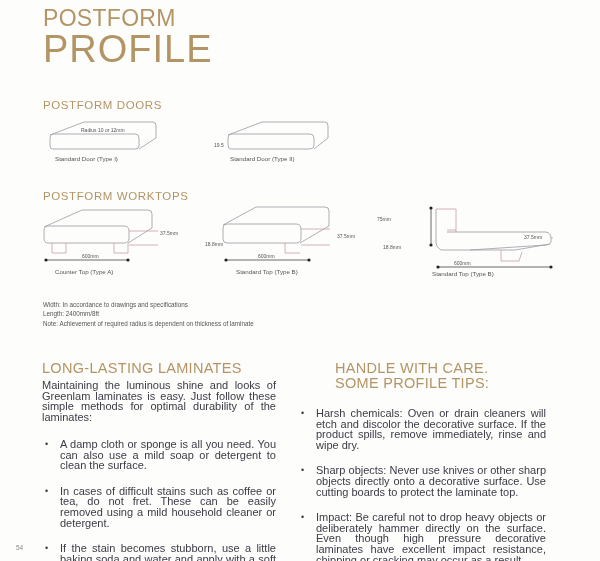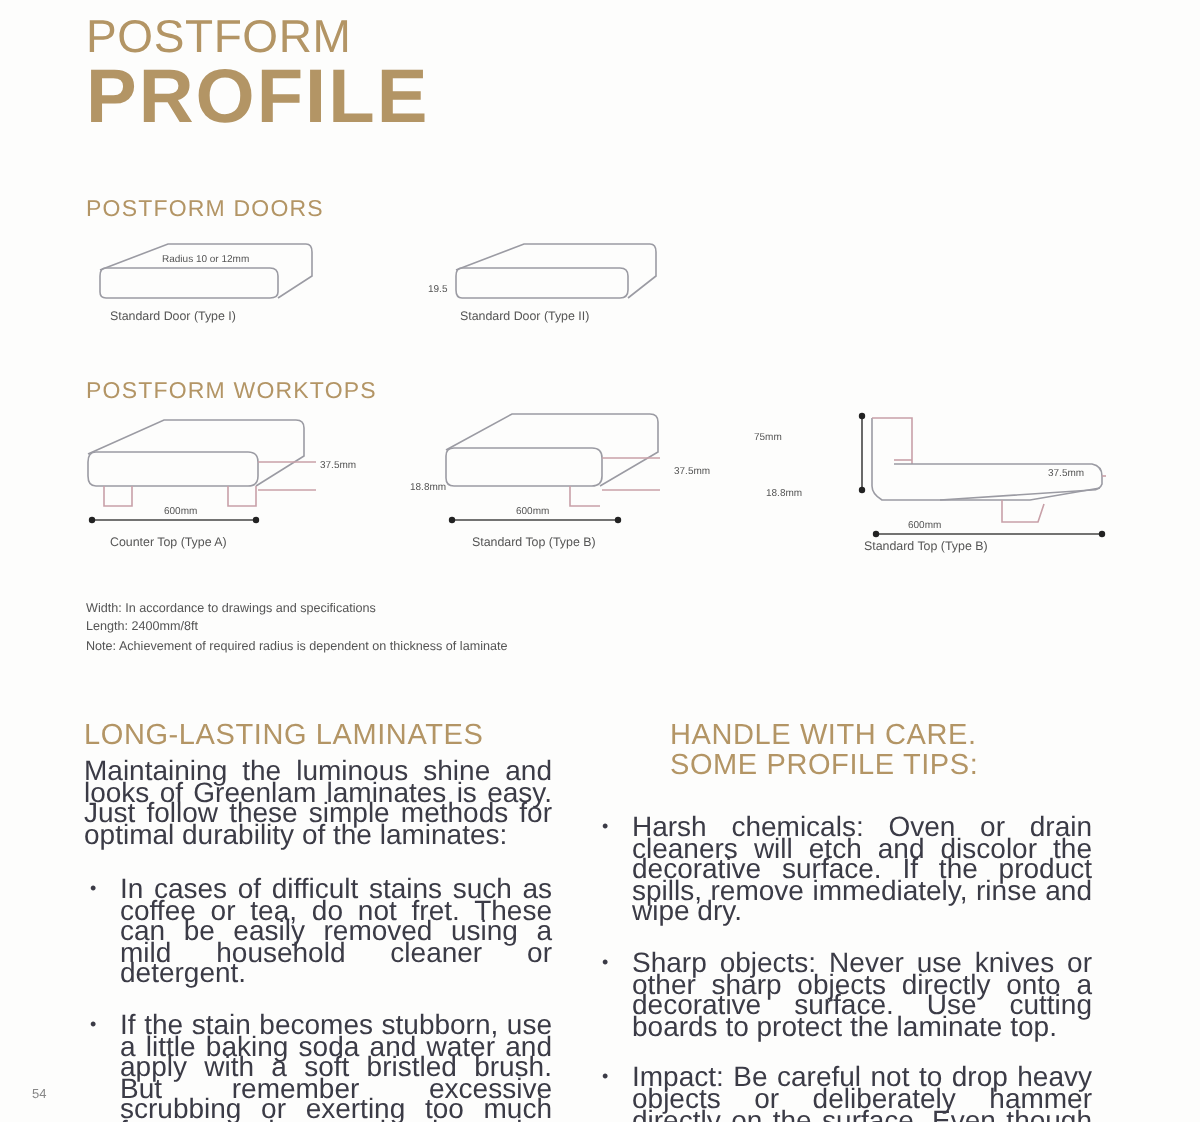--- a/index.html
+++ b/index.html
@@ -2,36 +2,36 @@
 <html><head>
 <meta charset="utf-8">
 <style>
   html, body { margin: 0; padding: 0; }
   body {
     width: 600px; height: 561px; overflow: hidden; position: relative;
     background: #fdfdfc; font-family: "Liberation Sans", sans-serif; color: #3a3a3a;
   }
   .abs { position: absolute; }
   #title-bold { left: 43px; top: 5px; font-size: 23px; font-weight: normal; letter-spacing: 0.3px; color: #b39565; }
-  #title-light { left: 43px; top: 28px; font-size: 38px; font-weight: bold; letter-spacing: 1px; color: #b39565; }
+  #title-light { left: 43px; top: 28px; font-size: 38px; font-weight: normal; letter-spacing: 1px; color: #b39565; }
   .section-sub { font-size: 11.5px; letter-spacing: 0.6px; color: #b39565; }
   #doors-heading { left: 43px; top: 99px; }
   #worktops-heading { left: 43px; top: 190px; }
   .caption { font-size: 6.2px; color: #555; }
   .dim { font-size: 5px; color: #555; }
   svg .shape { fill: none; stroke: #9b9ba3; stroke-width: 0.8; }
   svg .accent { fill: none; stroke: #c8a0a8; stroke-width: 0.8; }
   svg .dimline { stroke: #444; stroke-width: 0.8; }
   svg .dot { fill: #222; }
   .specs { left: 43px; top: 300px; font-size: 6.3px; line-height: 9.3px; color: #555; }
   .specs div { white-space: nowrap; }
   .h2 { font-size: 14.5px; letter-spacing: 0.3px; color: #b39565; line-height: 15px; }
   #left-h2 { left: 42px; top: 361px; text-align: right; }
   #right-h2 { left: 298px; top: 361px; margin-left: 37px; }
-  .body-text { font-size: 14px; line-height: 10.6px; color: #3b3b46; text-align: justify; }
+  .body-text { font-size: 11px; line-height: 10.6px; color: #3b3b46; text-align: justify; }
   #left-intro { left: 42px; top: 380px; width: 234px; }
   ul.bullets { list-style: none; margin: 0; padding: 0; }
   ul.bullets li { position: relative; padding-left: 18px; margin-bottom: 6px; margin-top: 15px; }
   ul.bullets li::before { content: "\2022"; position: absolute; left: 3px; top: 0; font-size: 9px; }
   #left-list { left: 42px; top: 424px; width: 234px; }
   #right-list { left: 298px; top: 393px; width: 248px; }
   #page-num { left: 16px; top: 544px; font-size: 6.5px; color: #888; }
 </style>
 </head>
 <body>
@@ -116,20 +116,21 @@
 
 <div class="abs specs">
   <div>Width: In accordance to drawings and specifications</div>
   <div>Length: 2400mm/8ft</div>
   <div>Note: Achievement of required radius is dependent on thickness of laminate</div>
 </div>
 
 <div id="left-h2" class="abs h2">LONG-LASTING LAMINATES</div>
 <div id="left-intro" class="abs body-text">Maintaining the luminous shine and looks of Greenlam laminates is easy. Just follow these simple methods for optimal durability of the laminates:</div>
 <ul id="left-list" class="abs bullets body-text">
+  <li>A damp cloth or sponge is all you need. You can also use a mild soap or detergent to clean the surface.</li>
   <li>In cases of difficult stains such as coffee or tea, do not fret. These can be easily removed using a mild household cleaner or detergent.</li>
   <li>If the stain becomes stubborn, use a little baking soda and water and apply with a soft bristled brush. But remember excessive scrubbing or exerting too much force may damage the decorative surface, especially if it has a gloss finish.</li>
 </ul>
 
 <div id="right-h2" class="abs h2">
   <div>HANDLE WITH CARE.</div>
   <div>SOME PROFILE TIPS:</div>
 </div>
 <ul id="right-list" class="abs bullets body-text">
   <li>Harsh chemicals: Oven or drain cleaners will etch and discolor the decorative surface. If the product spills, remove immediately, rinse and wipe dry.</li>

